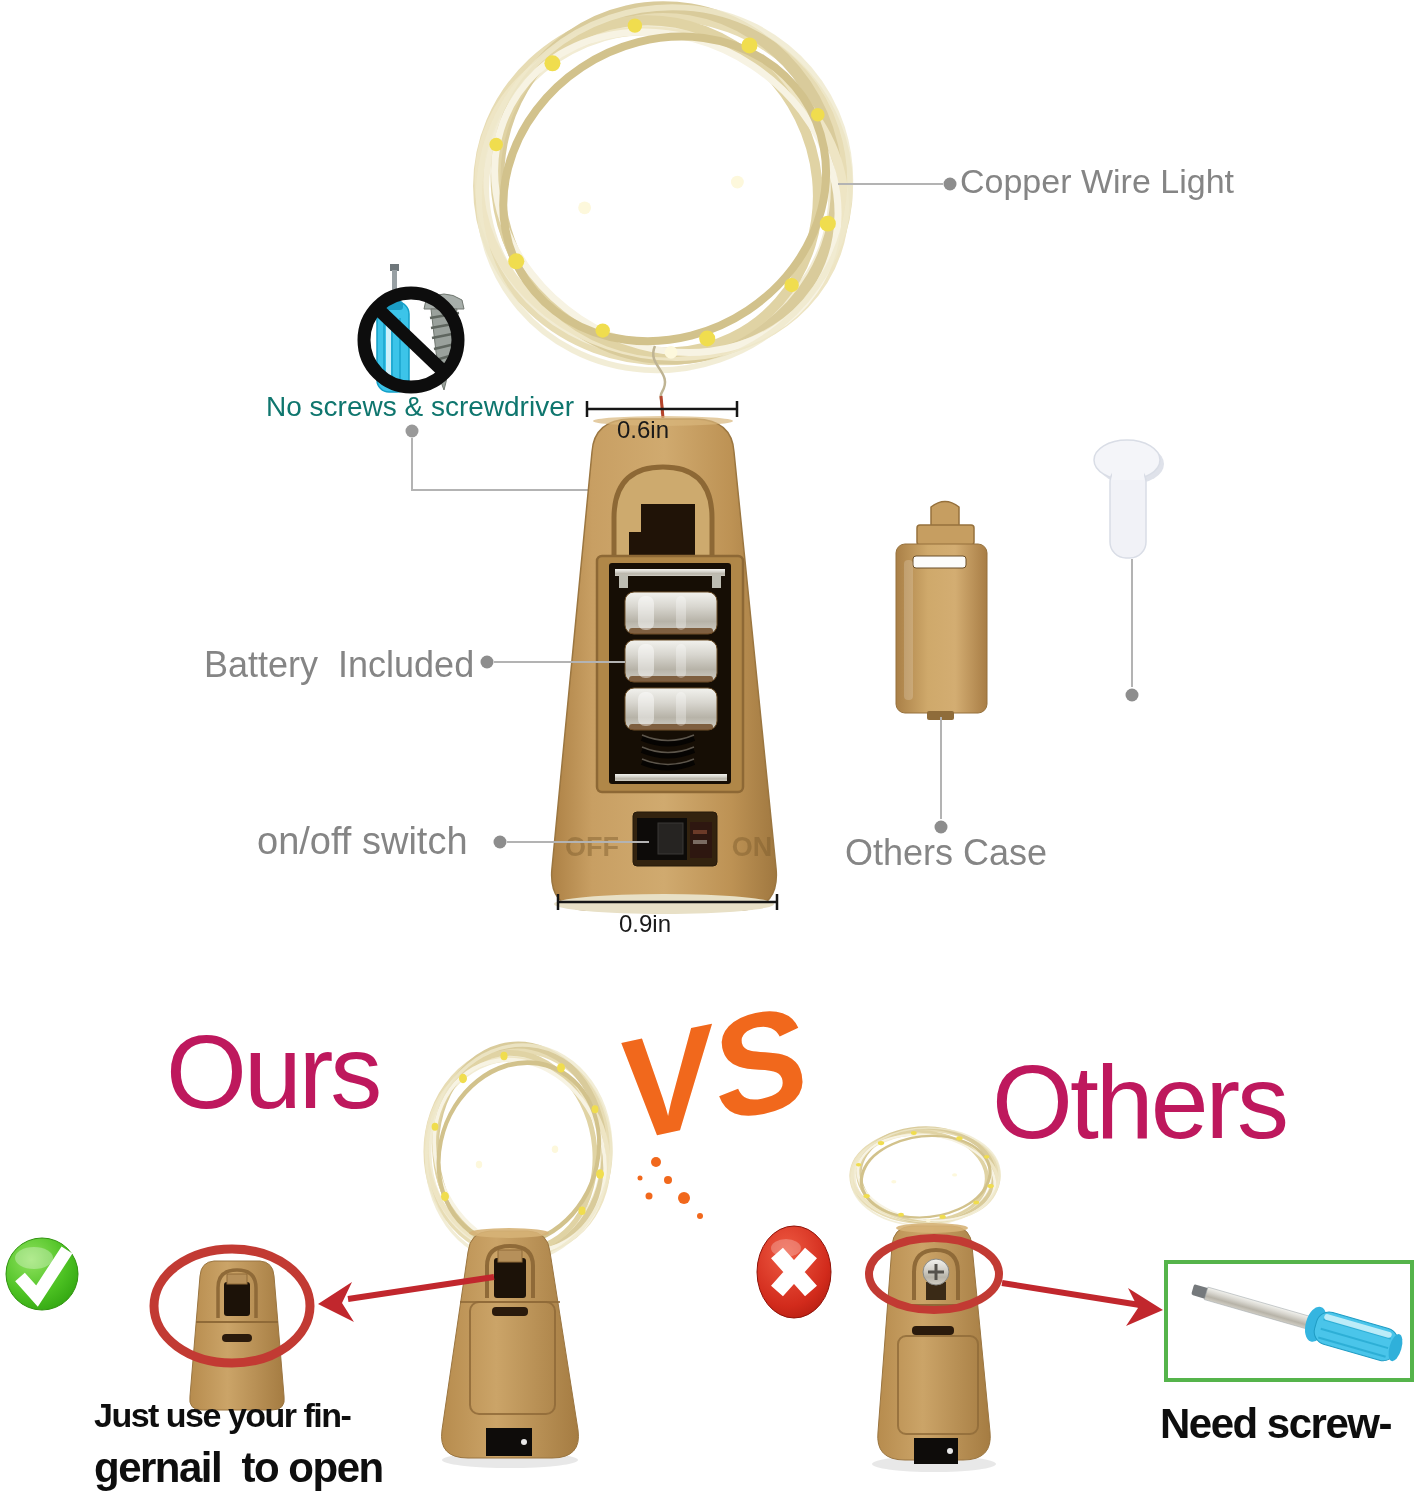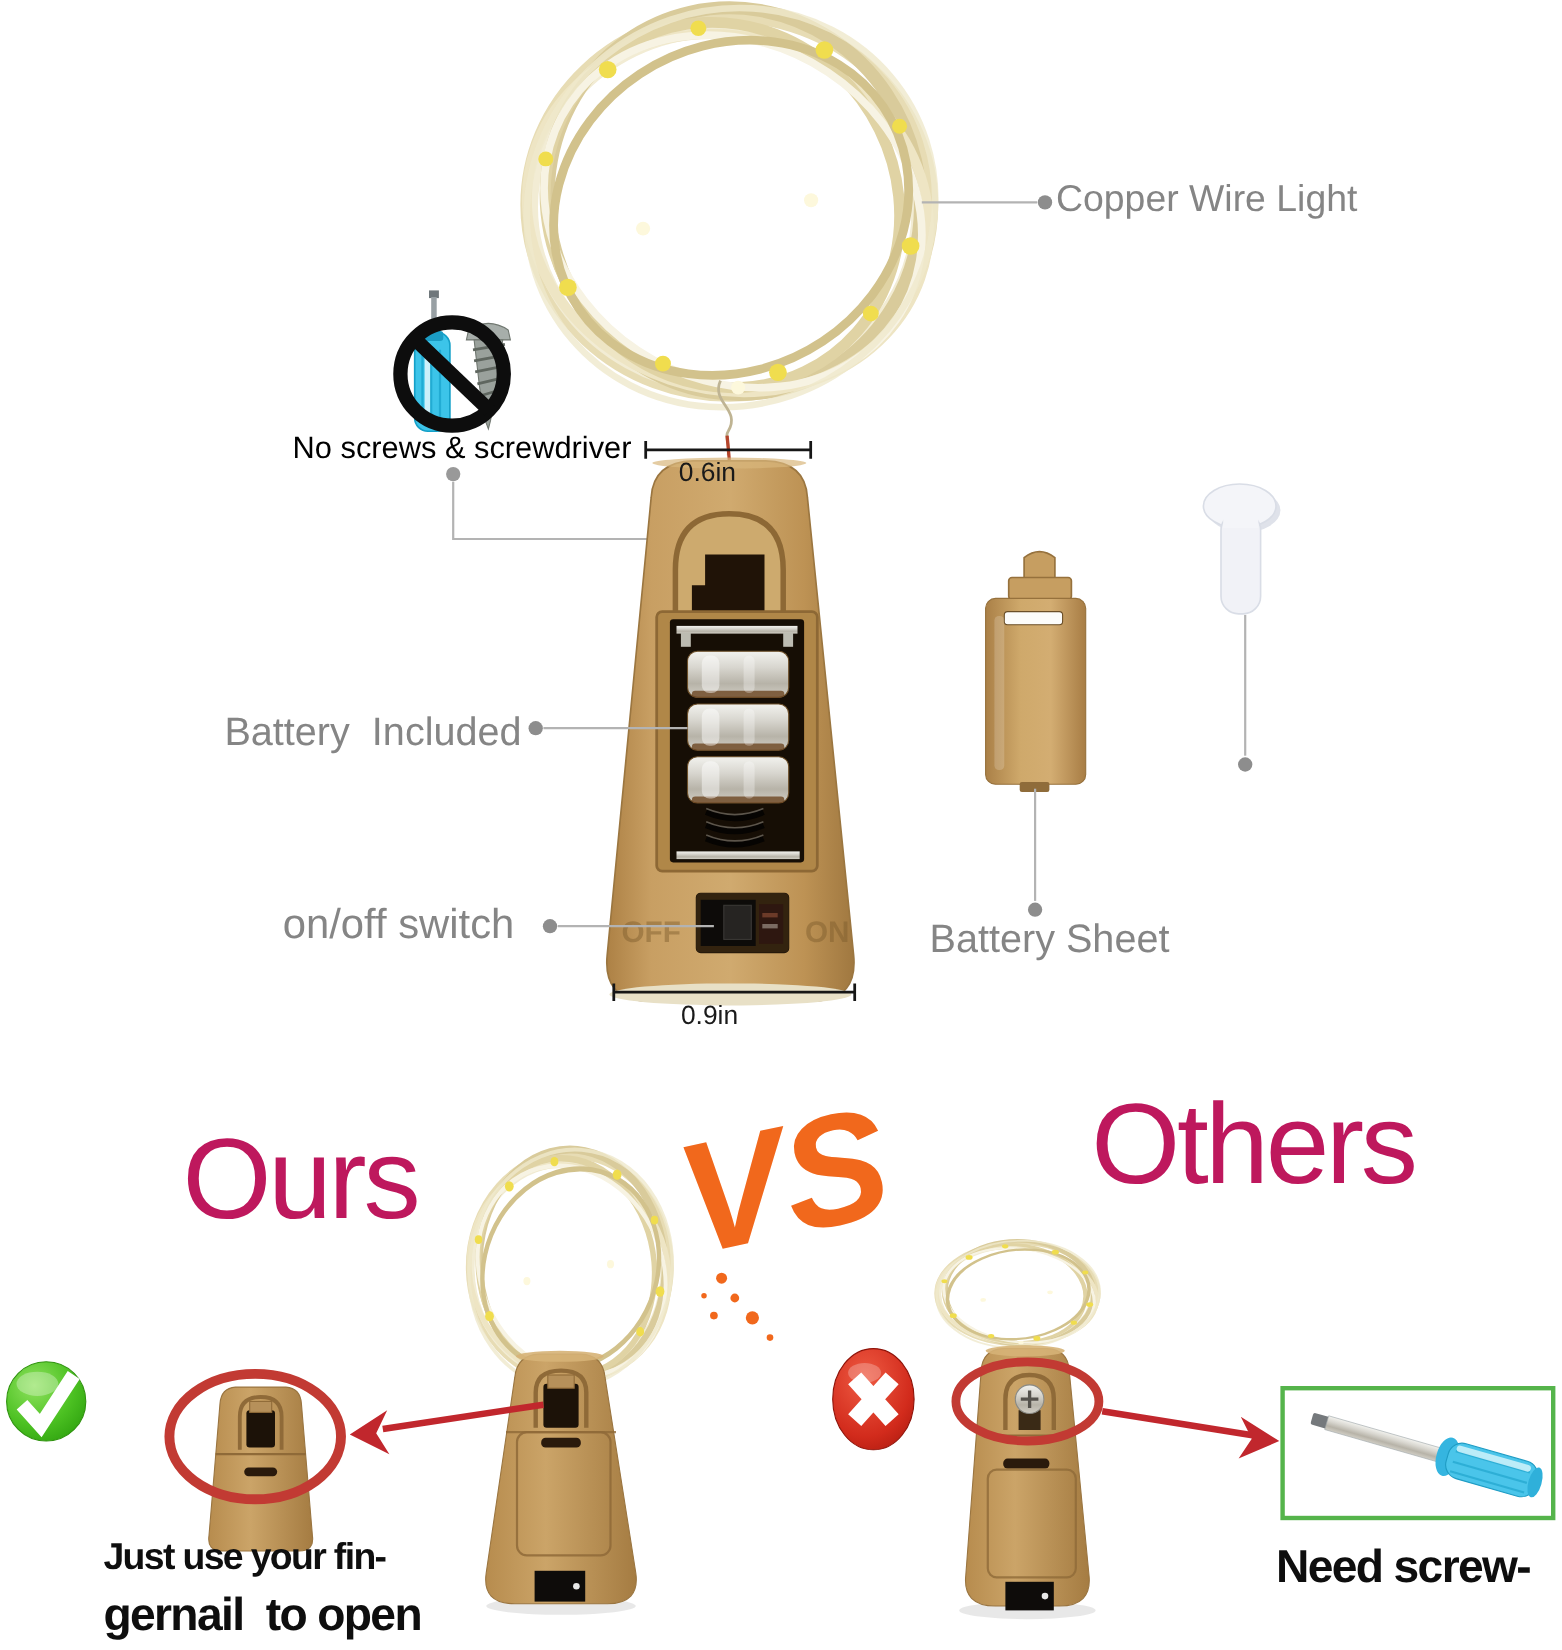--- a/index.html
+++ b/index.html
@@ -1,21 +1,21 @@
 <!DOCTYPE html>
 <html><head>
 <meta charset="utf-8">
 <style>
   html,body{margin:0;padding:0;background:#fff;}
   .canvas{position:relative;width:1420px;height:1500px;background:#ffffff;overflow:hidden;
           font-family:"Liberation Sans", sans-serif;}
   svg.layer{position:absolute;left:0;top:0;width:1420px;height:1500px;}
   .t{position:absolute;white-space:pre;line-height:1.05;}
   .gray{color:#858585;font-weight:400;}
-  .dark-gray{color:#000000;}
+  .dark-gray{color:#0f766e;}
   .dim{color:#1a1a1a;}
   .h1{color:#be185d;font-weight:400;letter-spacing:-3px;}
   .cap{color:#0e0e0e;font-weight:700;letter-spacing:-1.5px;}
 </style>
 </head>
 <body>
 
 <div class="canvas">
 
 <svg class="layer" viewBox="0 0 1420 1500">
@@ -295,25 +295,25 @@
 <div class="t gray dark-gray" style="left:266px;top:392px;font-size:28px">No screws &amp; screwdriver</div>
 
 <div class="t dim" style="left:617px;top:417px;width:100px;font-size:24px">0.6in</div>
 
 <div class="t gray" style="left:204px;top:646px;font-size:36px">Battery  Included</div>
 
 <div class="t gray" style="left:257px;top:822px;font-size:38px">on/off switch</div>
 
 <div class="t dim" style="left:619px;top:911px;width:100px;font-size:24px">0.9in</div>
 
-<div class="t gray" style="left:845px;top:834px;font-size:36px">Battery Sheet</div>
+<div class="t gray" style="left:845px;top:834px;font-size:36px">Others Case</div>
 
 
 <div class="t h1" style="left:166px;top:1018px;font-size:104px">Ours</div>
 
-<div class="t h1" style="left:992px;top:986px;font-size:104px">Others</div>
+<div class="t h1" style="left:992px;top:1048px;font-size:104px">Others</div>
 
 <div class="t cap" style="left:94px;top:1398px;font-size:34px">Just use your fin-</div>
 <div class="t cap" style="left:94px;top:1446px;font-size:42px">gernail  to open</div>
 
 <div class="t cap" style="left:1160px;top:1402px;font-size:42px">Need screw-</div>
 
 </div>
 
 </body></html>

